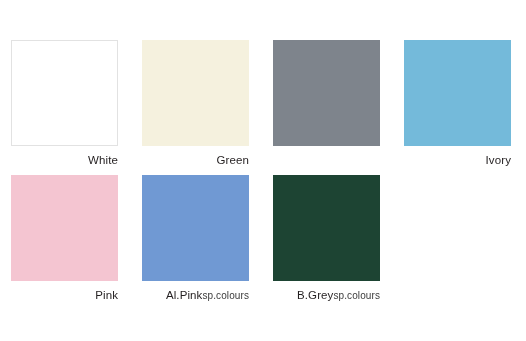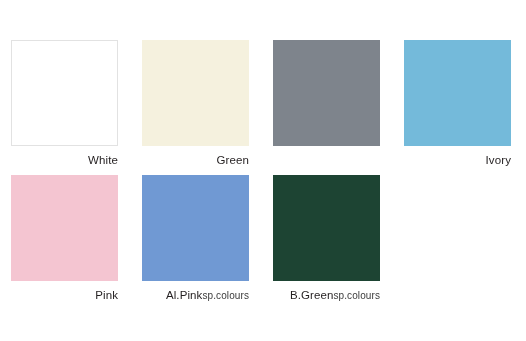--- a/index.html
+++ b/index.html
@@ -96,18 +96,18 @@
       <div class="cell">
         <div class="swatch" style="background-color: rgb(112, 153, 211);"></div>
         <div class="caption">
           <span class="swatch-label">Al.Pink</span>
           <span class="watermark">sp.colours</span>
         </div>
       </div>
       <div class="cell">
         <div class="swatch" style="background-color: rgb(29, 68, 51);"></div>
         <div class="caption">
-          <span class="swatch-label">B.Green</span>
+          <span class="swatch-label">B.Grey</span>
           <span class="watermark">sp.colours</span>
         </div>
       </div>
     </div>
 </div>
 
 </body></html>

